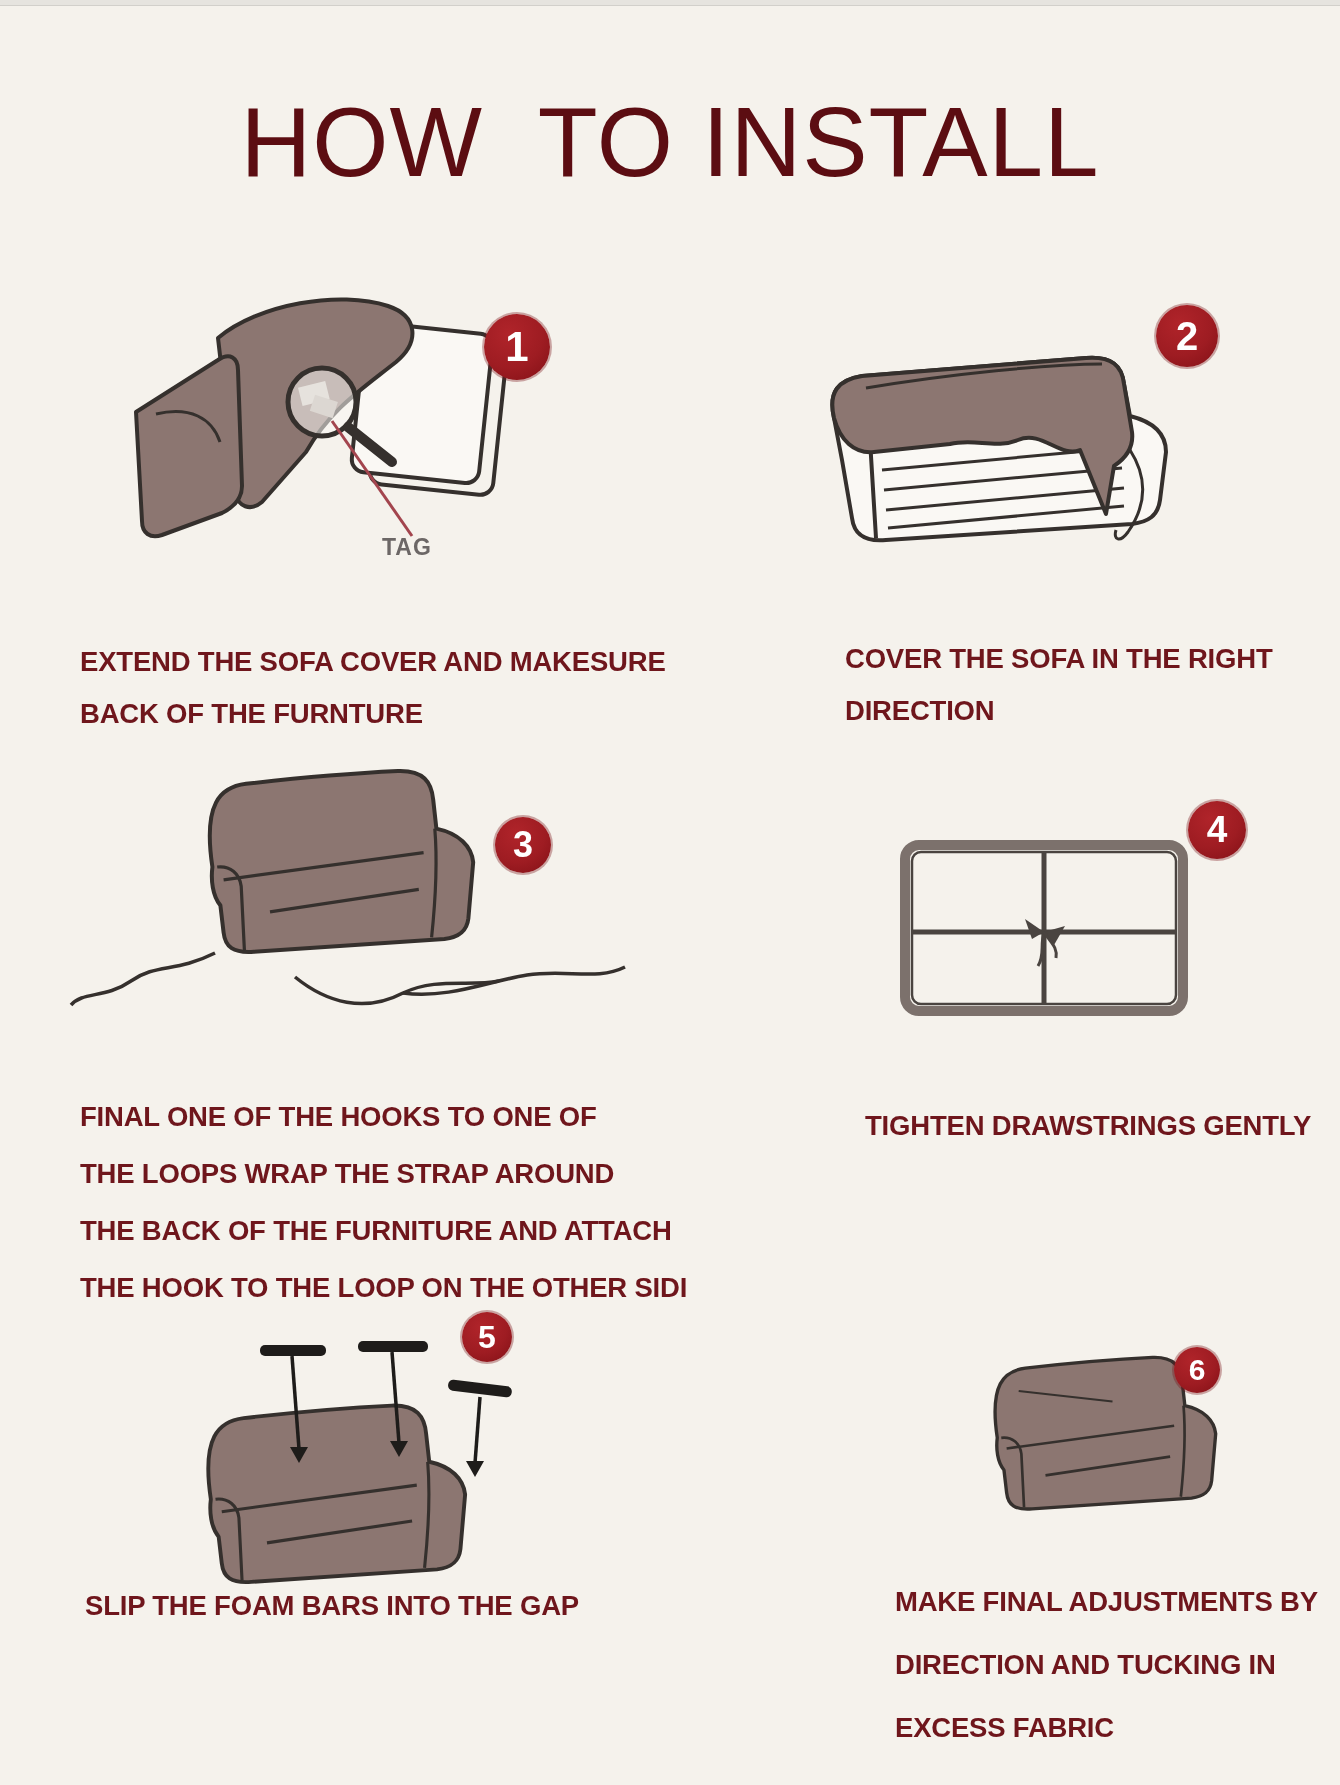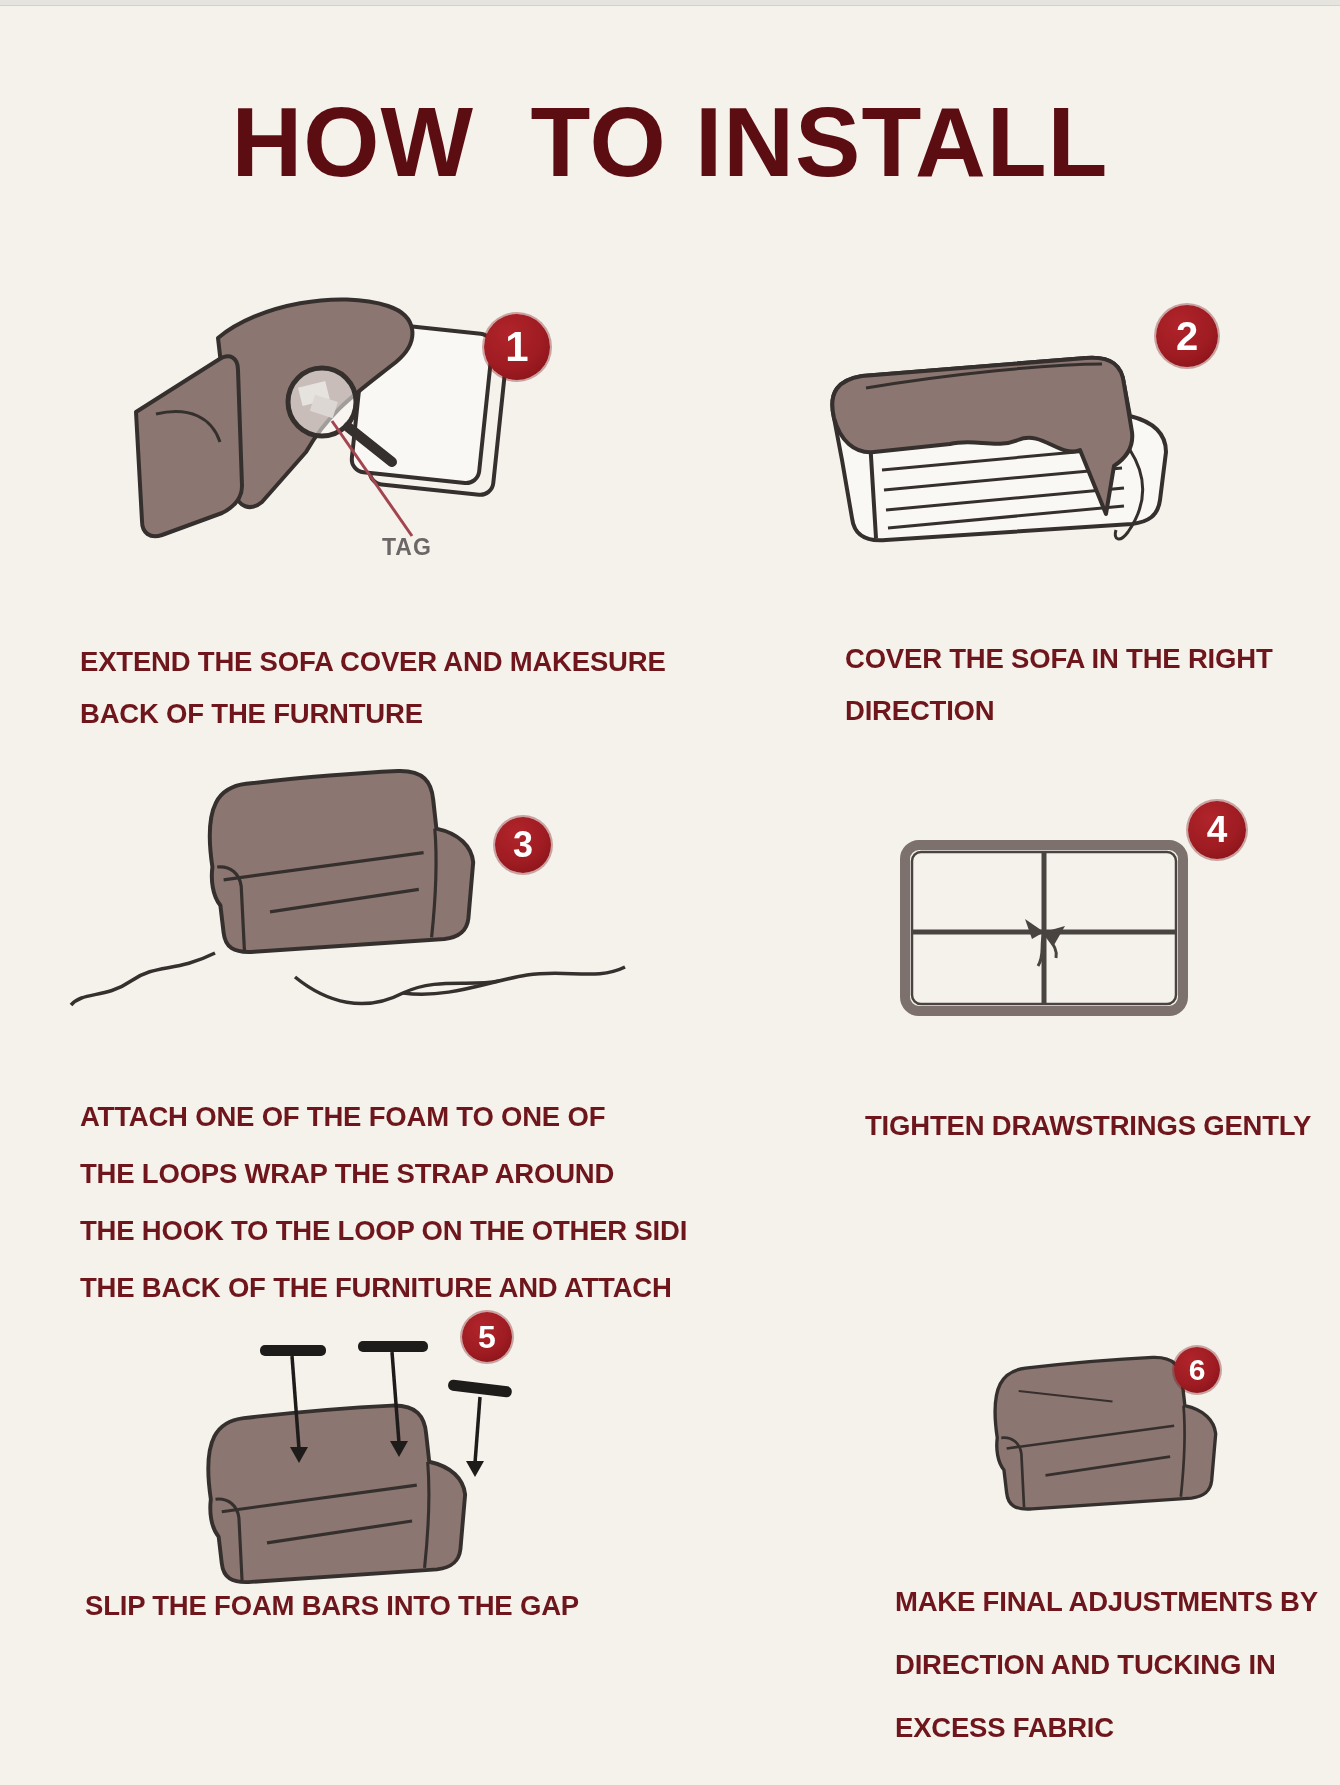--- a/index.html
+++ b/index.html
@@ -4,21 +4,21 @@
 <style>
   html,body{margin:0;padding:0;background:#d8d5cf;}
   .canvas{
     position:relative;width:1340px;height:1785px;margin:0 auto;
     background:#f5f2ec;overflow:hidden;
     font-family:"Liberation Sans",sans-serif;
   }
   .top-edge{position:absolute;top:0;left:0;width:100%;height:5px;background:#e6e4df;border-bottom:1px solid #d2d0cb;}
   .page-title{
     position:absolute;top:86px;left:0;width:100%;text-align:center;
-    font-size:98px;font-weight:700;letter-spacing:1px;color:#5c0d12;
+    font-size:98px;font-weight:400;letter-spacing:1px;color:#5c0d12;
     white-space:pre;
   }
   .fig{position:absolute;}
   .badge{
     position:absolute;border-radius:50%;color:#ffffff;font-weight:700;
     background:radial-gradient(circle at 38% 30%, #b0242a 0%, #9e1c22 55%, #821016 100%);
     display:flex;align-items:center;justify-content:center;
     box-shadow:0 0 0 2px rgba(120,16,22,.35);
   }
   .step-text{
@@ -95,24 +95,24 @@
     <g transform="translate(85,20) scale(0.80)">
       <path d="M78,140 C66,60 88,40 120,36 C190,28 268,22 310,20 C342,19 352,34 354,56 L358,92 C386,98 402,114 404,134 L398,204 C396,222 384,228 368,230 L130,246 C104,248 94,240 92,222 L88,188 C78,176 76,156 78,140 Z" fill="#8c7671" stroke="#35302d" stroke-width="5" stroke-linejoin="round"></path>
       <path d="M356,92 C360,140 356,190 352,228" fill="none" stroke="#35302d" stroke-width="4"></path>
       <path d="M92,156 L342,122" fill="none" stroke="#35302d" stroke-width="4"></path>
       <path d="M150,196 L336,168" fill="none" stroke="#35302d" stroke-width="4"></path>
       <path d="M84,140 C100,138 112,148 114,164 L118,244" fill="none" stroke="#35302d" stroke-width="4"></path>
     </g>
   </svg>
   <div class="badge" style="left:495px;top:817px;width:56px;height:56px;font-size:36px;">3</div>
   <div class="step-text" style="left:80px;top:1044px;line-height:57px;">
-    <div class="t-line">ATTACH ONE OF THE FOAM TO ONE OF</div>
+    <div class="t-line">FINAL ONE OF THE HOOKS TO ONE OF</div>
     <div class="t-line">THE LOOPS WRAP THE STRAP AROUND</div>
+    <div class="t-line">THE BACK OF THE FURNITURE AND ATTACH</div>
     <div class="t-line">THE HOOK TO THE LOOP ON THE OTHER SIDI</div>
-    <div class="t-line">THE BACK OF THE FURNITURE AND ATTACH</div>
   </div>
 
   <svg class="fig" style="left:895px;top:835px;" width="300" height="190" viewBox="0 0 300 190">
     <rect x="10" y="10" width="278" height="166" rx="14" fill="none" stroke="#7c716c" stroke-width="10"></rect>
     <rect x="17" y="17" width="264" height="152" rx="9" fill="none" stroke="#4a4440" stroke-width="2.5"></rect>
     <line x1="149" y1="17" x2="149" y2="169" stroke="#4a4440" stroke-width="5"></line>
     <line x1="17" y1="97" x2="281" y2="97" stroke="#4a4440" stroke-width="5"></line>
 
     <path d="M149,97 L130,84 L137,104 Z" fill="#4a4440"></path>
     <path d="M149,97 L170,91 L159,110 Z" fill="#4a4440"></path>

